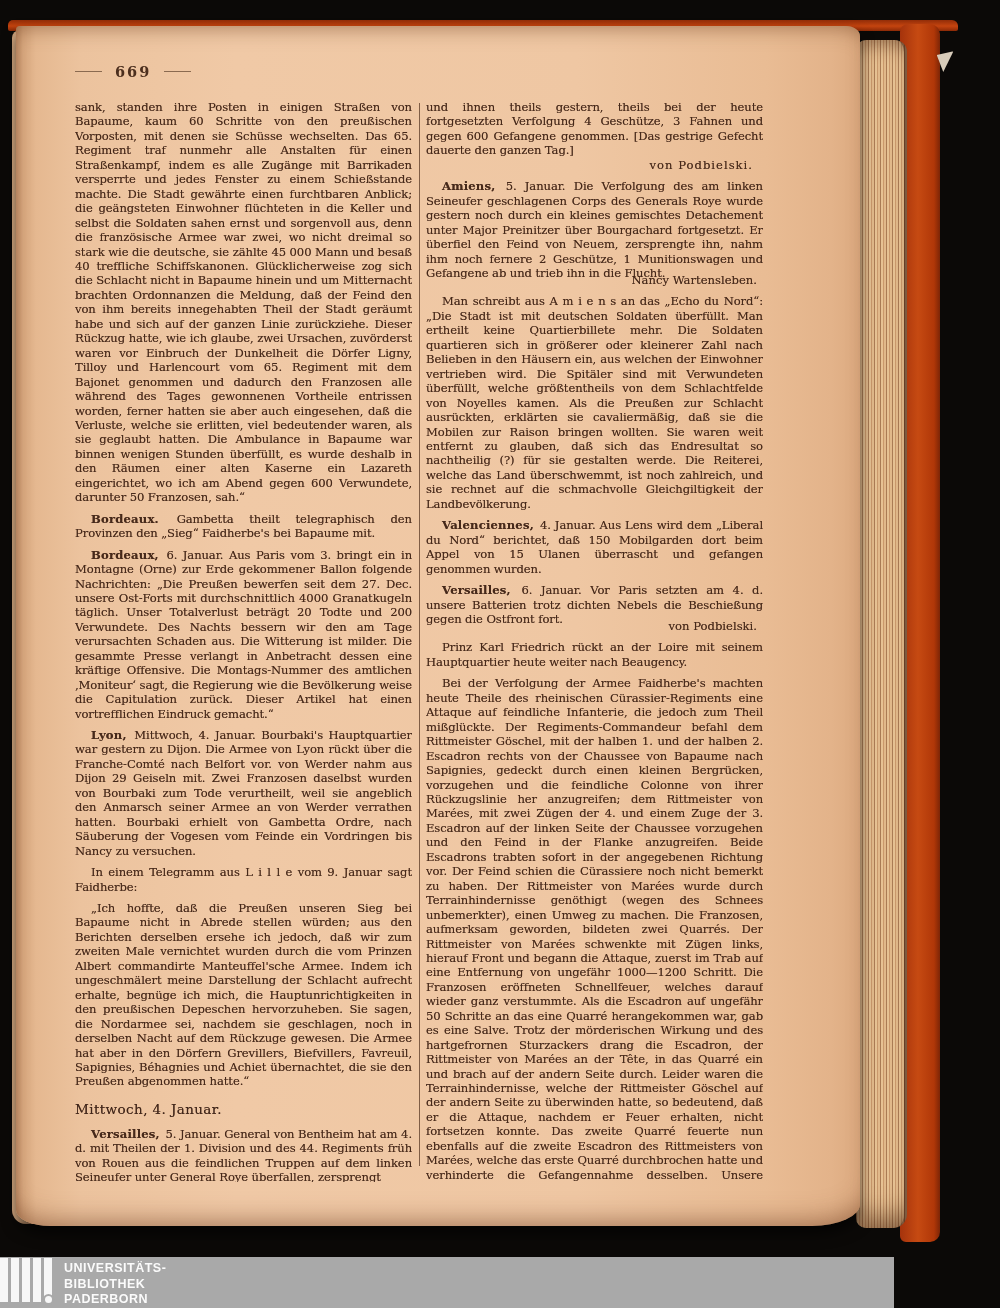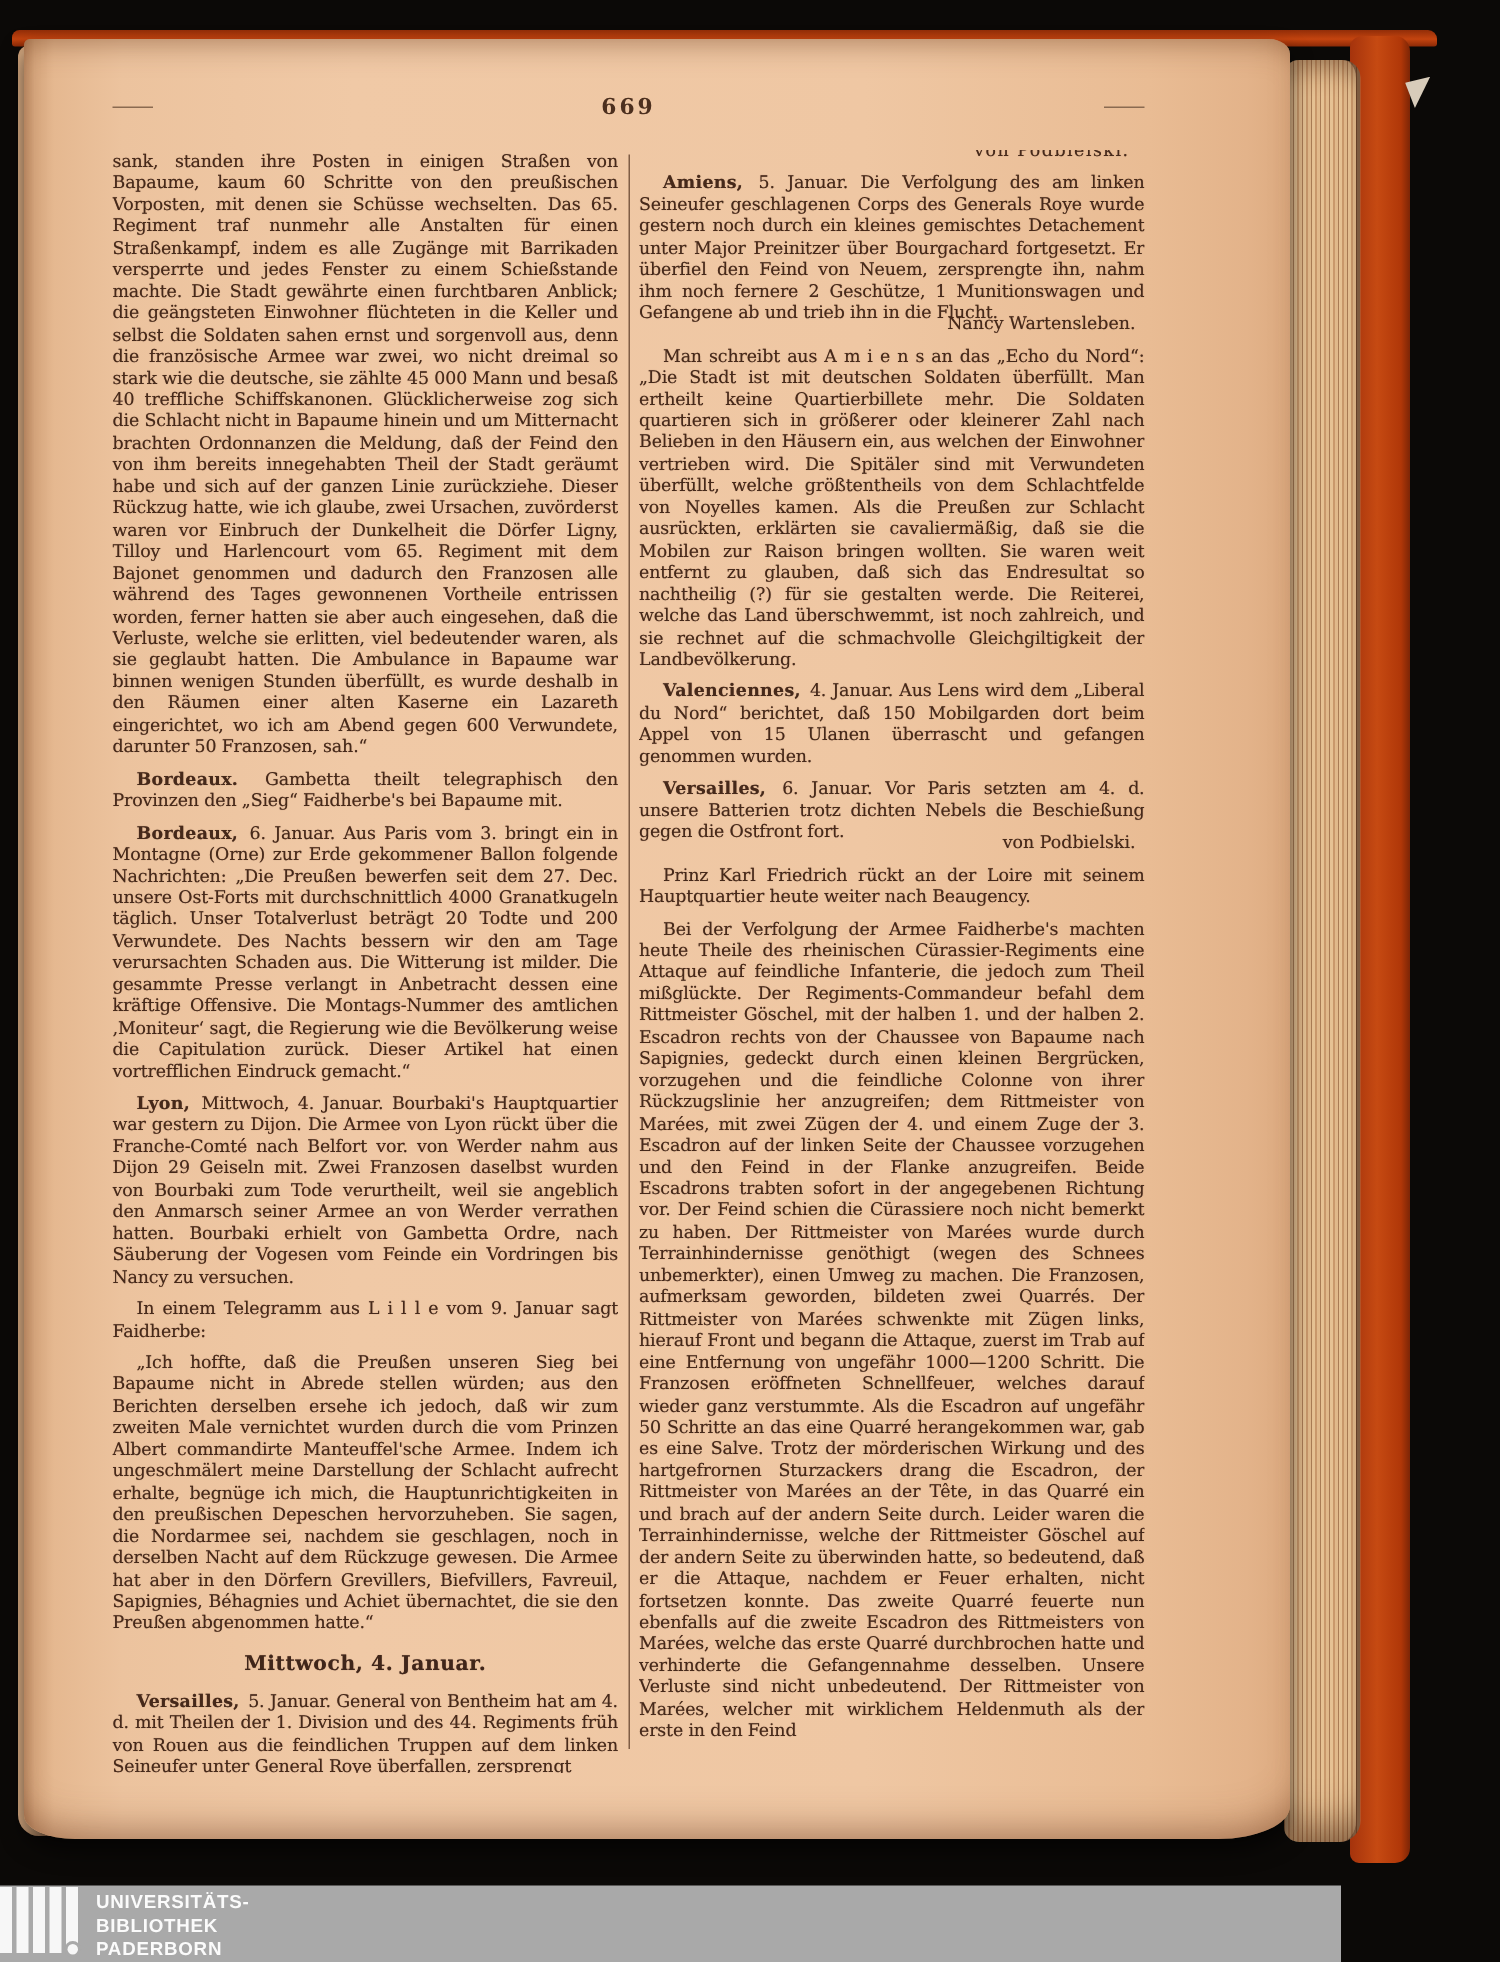--- a/index.html
+++ b/index.html
@@ -50,21 +50,21 @@
         #f0c9a6 220px,#efc7a3 560px,#e9bc94 750px,#e3b38a 815px,#dcaa80 100%);
     border-radius:4px 14px 48px 34px / 4px 10px 22px 16px;
     box-shadow:
       inset 0 16px 20px -14px rgba(115,65,35,.55),
       inset 0 -20px 26px -16px rgba(105,55,28,.55),
       0 8px 14px rgba(0,0,0,.6);
   }
   
   .pagehead{
     position:absolute;left:59px;top:34px;width:688px;height:22px;
-    display:flex;align-items:center;justify-content:space-between;gap:13px;
+    display:flex;align-items:center;justify-content:flex-start;gap:13px;
     color:#5a3a26;
   }
   .pagehead .rule{display:inline-block;width:27px;height:1px;background:#8a6a50;}
   .pagenum{
     font-size:14.5px;font-weight:700;letter-spacing:2px;color:#4c2f1e;
   }
   .col-divider{
     position:absolute;left:403px;top:77px;width:1px;height:1063px;
     background:rgba(90,58,38,.75);
   }
@@ -90,21 +90,21 @@
     padding-right:6px;font-weight:400;
     text-shadow:0 0 .5px rgba(70,35,20,.55);
   }
   .sig-line{
     font-size:11.6px;line-height:14.45px;color:#46291a;
     text-align:right;margin-top:-7px;margin-bottom:7px;padding-right:10px;
     letter-spacing:1px;
     text-shadow:0 0 .5px rgba(70,35,20,.55);
   }
   .section-heading{
-    font-size:13.5px;font-weight:700;text-align:center;
+    font-size:13.5px;font-weight:400;
     color:#40261a;margin:12px 0 10px 0;letter-spacing:.4px;
     text-shadow:0 0 .5px rgba(70,35,20,.6);
   }
   
   .footer-bar{
     position:absolute;left:0;top:1257px;width:894px;height:51px;
     background:#a9a9a9;
   }
   .ub-logo{position:absolute;left:0;top:1px;width:60px;height:50px;}
   .ub-logo .bar{
@@ -170,20 +170,23 @@
         <span>„Ich hoffte, daß die Preußen unseren Sieg bei Bapaume nicht in Abrede stellen würden; aus den Berichten derselben ersehe ich jedoch, daß wir zum zweiten Male vernichtet wurden durch die vom Prinzen Albert commandirte Manteuffel'sche Armee. Indem ich ungeschmälert meine Darstellung der Schlacht aufrecht erhalte, begnüge ich mich, die Hauptunrichtigkeiten in den preußischen Depeschen hervorzuheben. Sie sagen, die Nordarmee sei, nachdem sie geschlagen, noch in derselben Nacht auf dem Rückzuge gewesen. Die Armee hat aber in den Dörfern Grevillers, Biefvillers, Favreuil, Sapignies, Béhagnies und Achiet übernachtet, die sie den Preußen abgenommen hatte.“</span>
       </p>
       <div class="section-heading">Mittwoch, 4. Januar.</div>
       <p class="para indent">
         <span class="lead">Versailles,</span>
         <span>5. Januar. General von Bentheim hat am 4. d. mit Theilen der 1. Division und des 44. Regiments früh von Rouen aus die feindlichen Truppen auf dem linken Seineufer unter General Roye überfallen, zersprengt</span>
       </p>
     </div>
 
     <div class="col">
+      <p class="para">
+        <span>und ihnen theils gestern, theils bei der heute fortgesetzten Verfolgung 4 Geschütze, 3 Fahnen und gegen 600 Gefangene genommen. [Das gestrige Gefecht dauerte den ganzen Tag.]</span>
+      </p>
       <div class="sig-line">von Podbielski.</div>
       <p class="para indent">
         <span class="lead">Amiens,</span>
         <span>5. Januar. Die Verfolgung des am linken Seineufer geschlagenen Corps des Generals Roye wurde gestern noch durch ein kleines gemischtes Detachement unter Major Preinitzer über Bourgachard fortgesetzt. Er überfiel den Feind von Neuem, zersprengte ihn, nahm ihm noch fernere 2 Geschütze, 1 Munitionswagen und Gefangene ab und trieb ihn in die Flucht.</span>
       </p>
       <div class="sig-overlay">Nancy Wartensleben.</div>
       <p class="para indent">
         <span>Man schreibt aus A m i e n s an das „Echo du Nord“: „Die Stadt ist mit deutschen Soldaten überfüllt. Man ertheilt keine Quartierbillete mehr. Die Soldaten quartieren sich in größerer oder kleinerer Zahl nach Belieben in den Häusern ein, aus welchen der Einwohner vertrieben wird. Die Spitäler sind mit Verwundeten überfüllt, welche größtentheils von dem Schlachtfelde von Noyelles kamen. Als die Preußen zur Schlacht ausrückten, erklärten sie cavaliermäßig, daß sie die Mobilen zur Raison bringen wollten. Sie waren weit entfernt zu glauben, daß sich das Endresultat so nachtheilig (?) für sie gestalten werde. Die Reiterei, welche das Land überschwemmt, ist noch zahlreich, und sie rechnet auf die schmachvolle Gleichgiltigkeit der Landbevölkerung.</span>
       </p>
       <p class="para indent">

